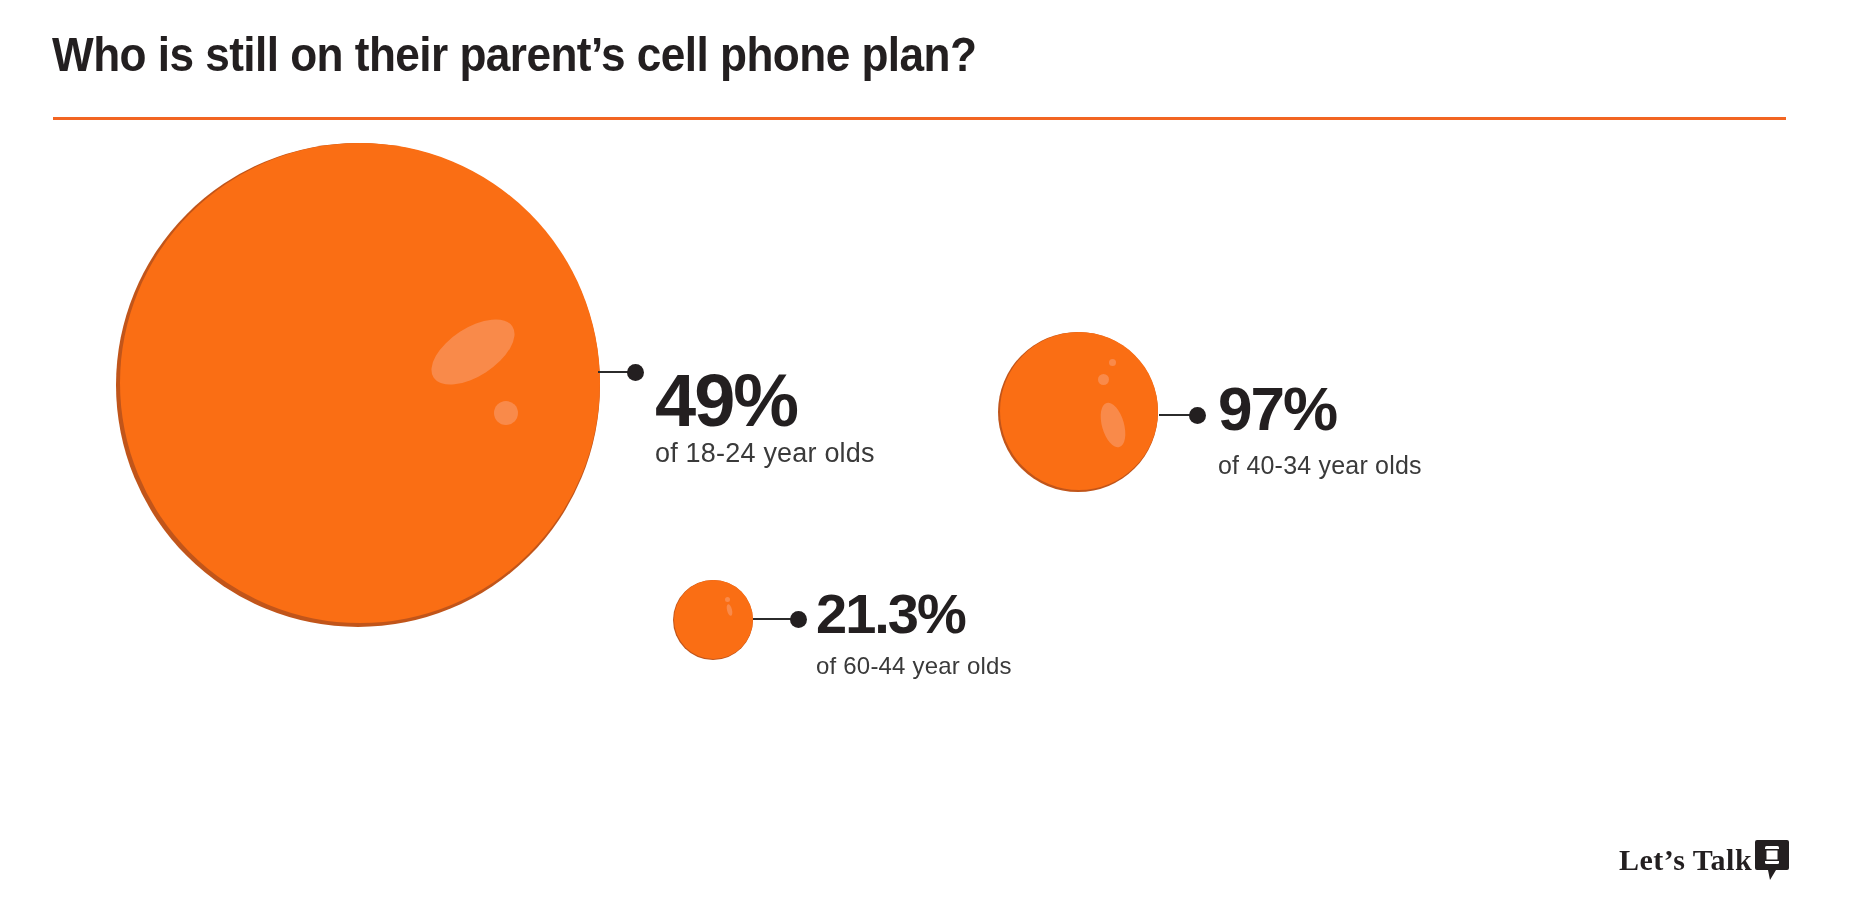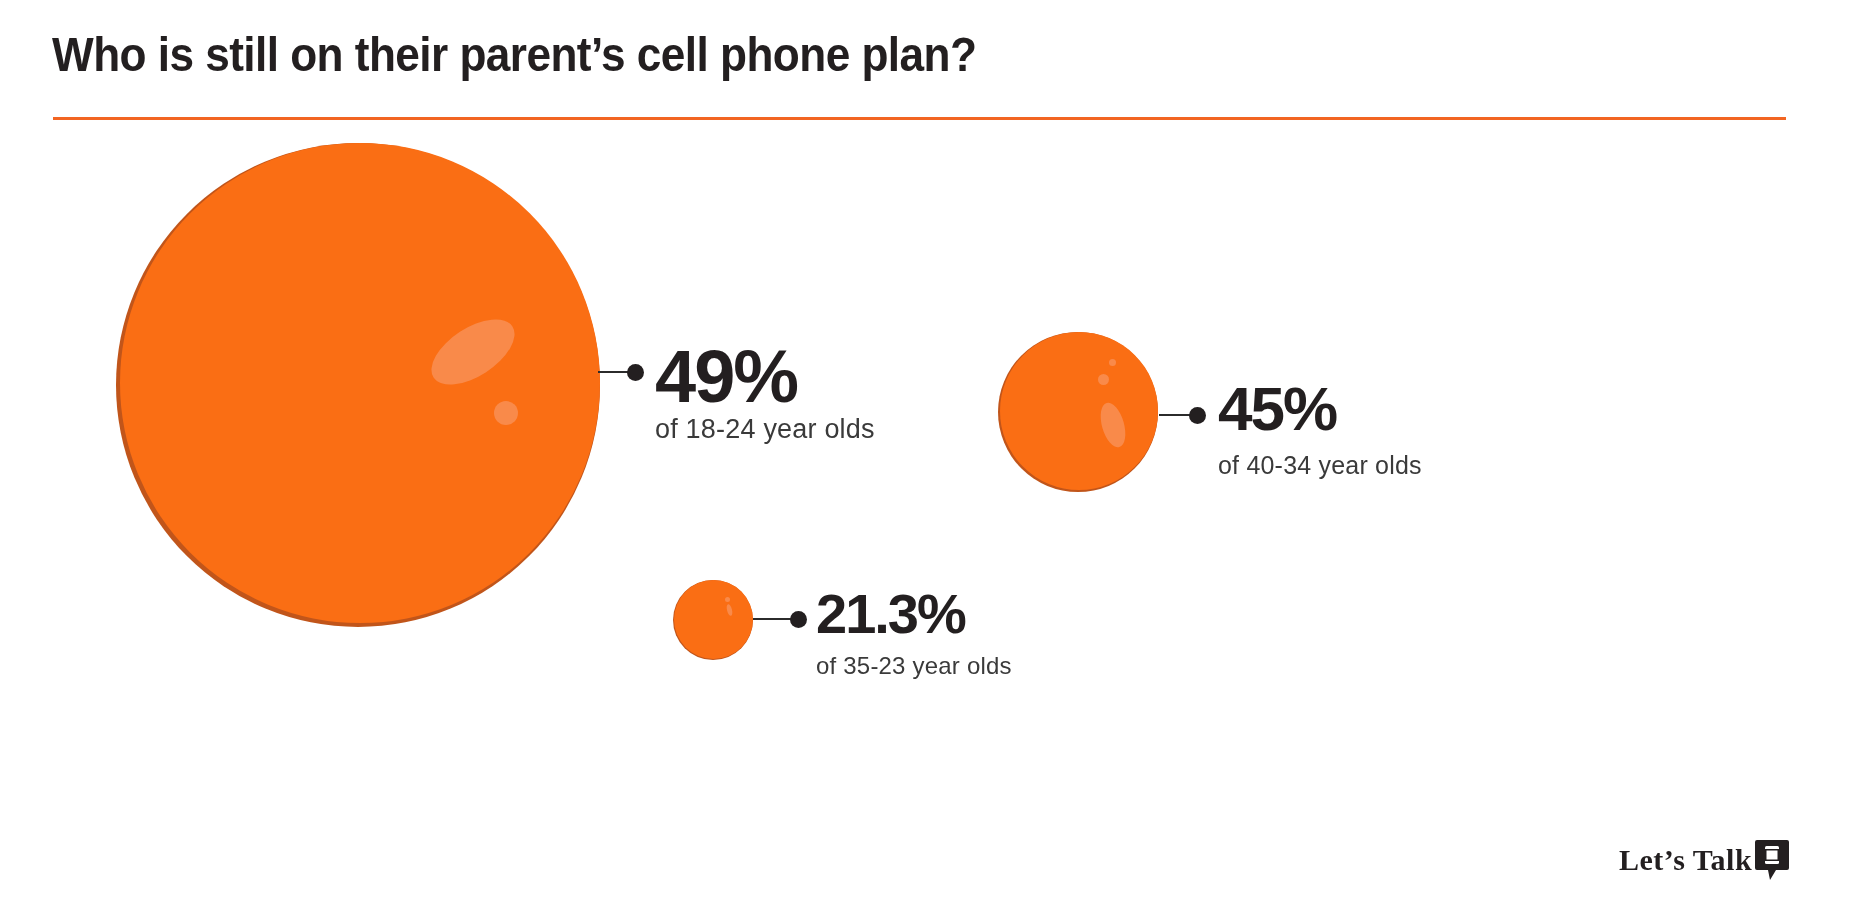--- a/index.html
+++ b/index.html
@@ -157,21 +157,21 @@
   }
   .callout .sub {
     font-family: "Liberation Sans", sans-serif;
     font-weight: normal;
     color: #3a3a3a;
     white-space: nowrap;
     letter-spacing: 0.2px;
   }
 
   #callout-49 { left: 655px; top: 340px; }
-  #callout-49 .pct { font-size: 74px; }
+  #callout-49 .pct { font-size: 74px; margin-top: 24px; }
   #callout-49 .sub { font-size: 27px; }
 
   #callout-16 { left: 1218px; top: 378px; }
   #callout-16 .pct { font-size: 62px; }
   #callout-16 .sub { font-size: 25px; margin-top: 11px; }
 
   #callout-75 { left: 816px; top: 586px; }
   #callout-75 .pct { font-size: 56px; }
   #callout-75 .sub { font-size: 24px; margin-top: 10px; }
 
@@ -231,27 +231,27 @@
 
   <div class="leader" style="left:753px; top:618px; width:44px;"></div>
   <div class="leader-dot" style="left:790px; top:611px;"></div>
 
   <div class="callout" id="callout-49">
     <div class="pct">49%</div>
     <div class="sub">of 18-24 year olds</div>
   </div>
 
   <div class="callout" id="callout-16">
-    <div class="pct">45%</div>
+    <div class="pct">97%</div>
     <div class="sub">of 40-34 year olds</div>
   </div>
 
   <div class="callout" id="callout-75">
     <div class="pct">21.3%</div>
-    <div class="sub">of 35-23 year olds</div>
+    <div class="sub">of 60-44 year olds</div>
   </div>
 
   <div id="logo">
     <div class="logo-text">Let’s Talk</div>
     <svg width="36" height="44" viewBox="0 0 36 44">
       <path d="M3 2 H33 A2 2 0 0 1 35 4 V30 A2 2 0 0 1 33 32 H22 L16 42 L14 32 H3 A2 2 0 0 1 1 30 V4 A2 2 0 0 1 3 2 Z" fill="#231f20"></path>
       <rect x="11" y="8" width="14" height="18" rx="1.5" fill="#ffffff"></rect>
       <rect x="11" y="11" width="14" height="12" fill="#231f20"></rect>
       <rect x="12.5" y="12.5" width="11" height="9" fill="#ffffff"></rect>
     </svg>

